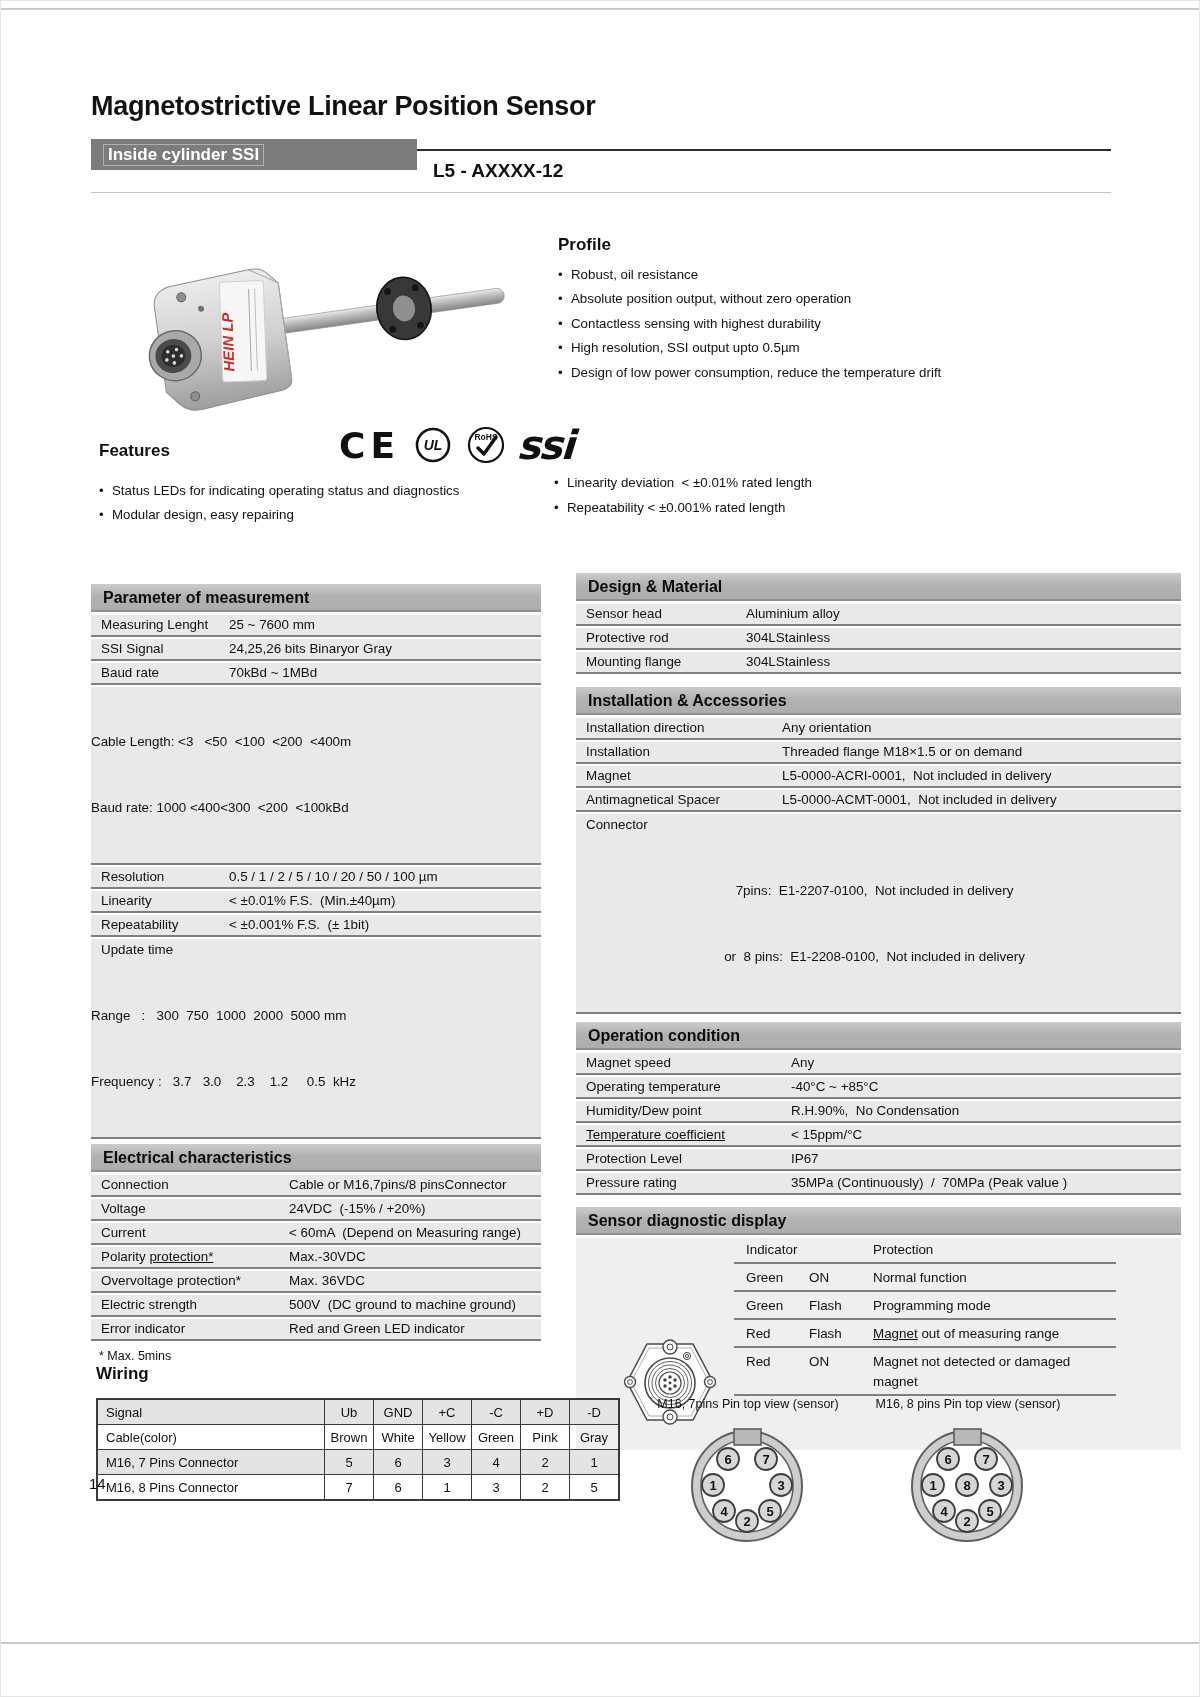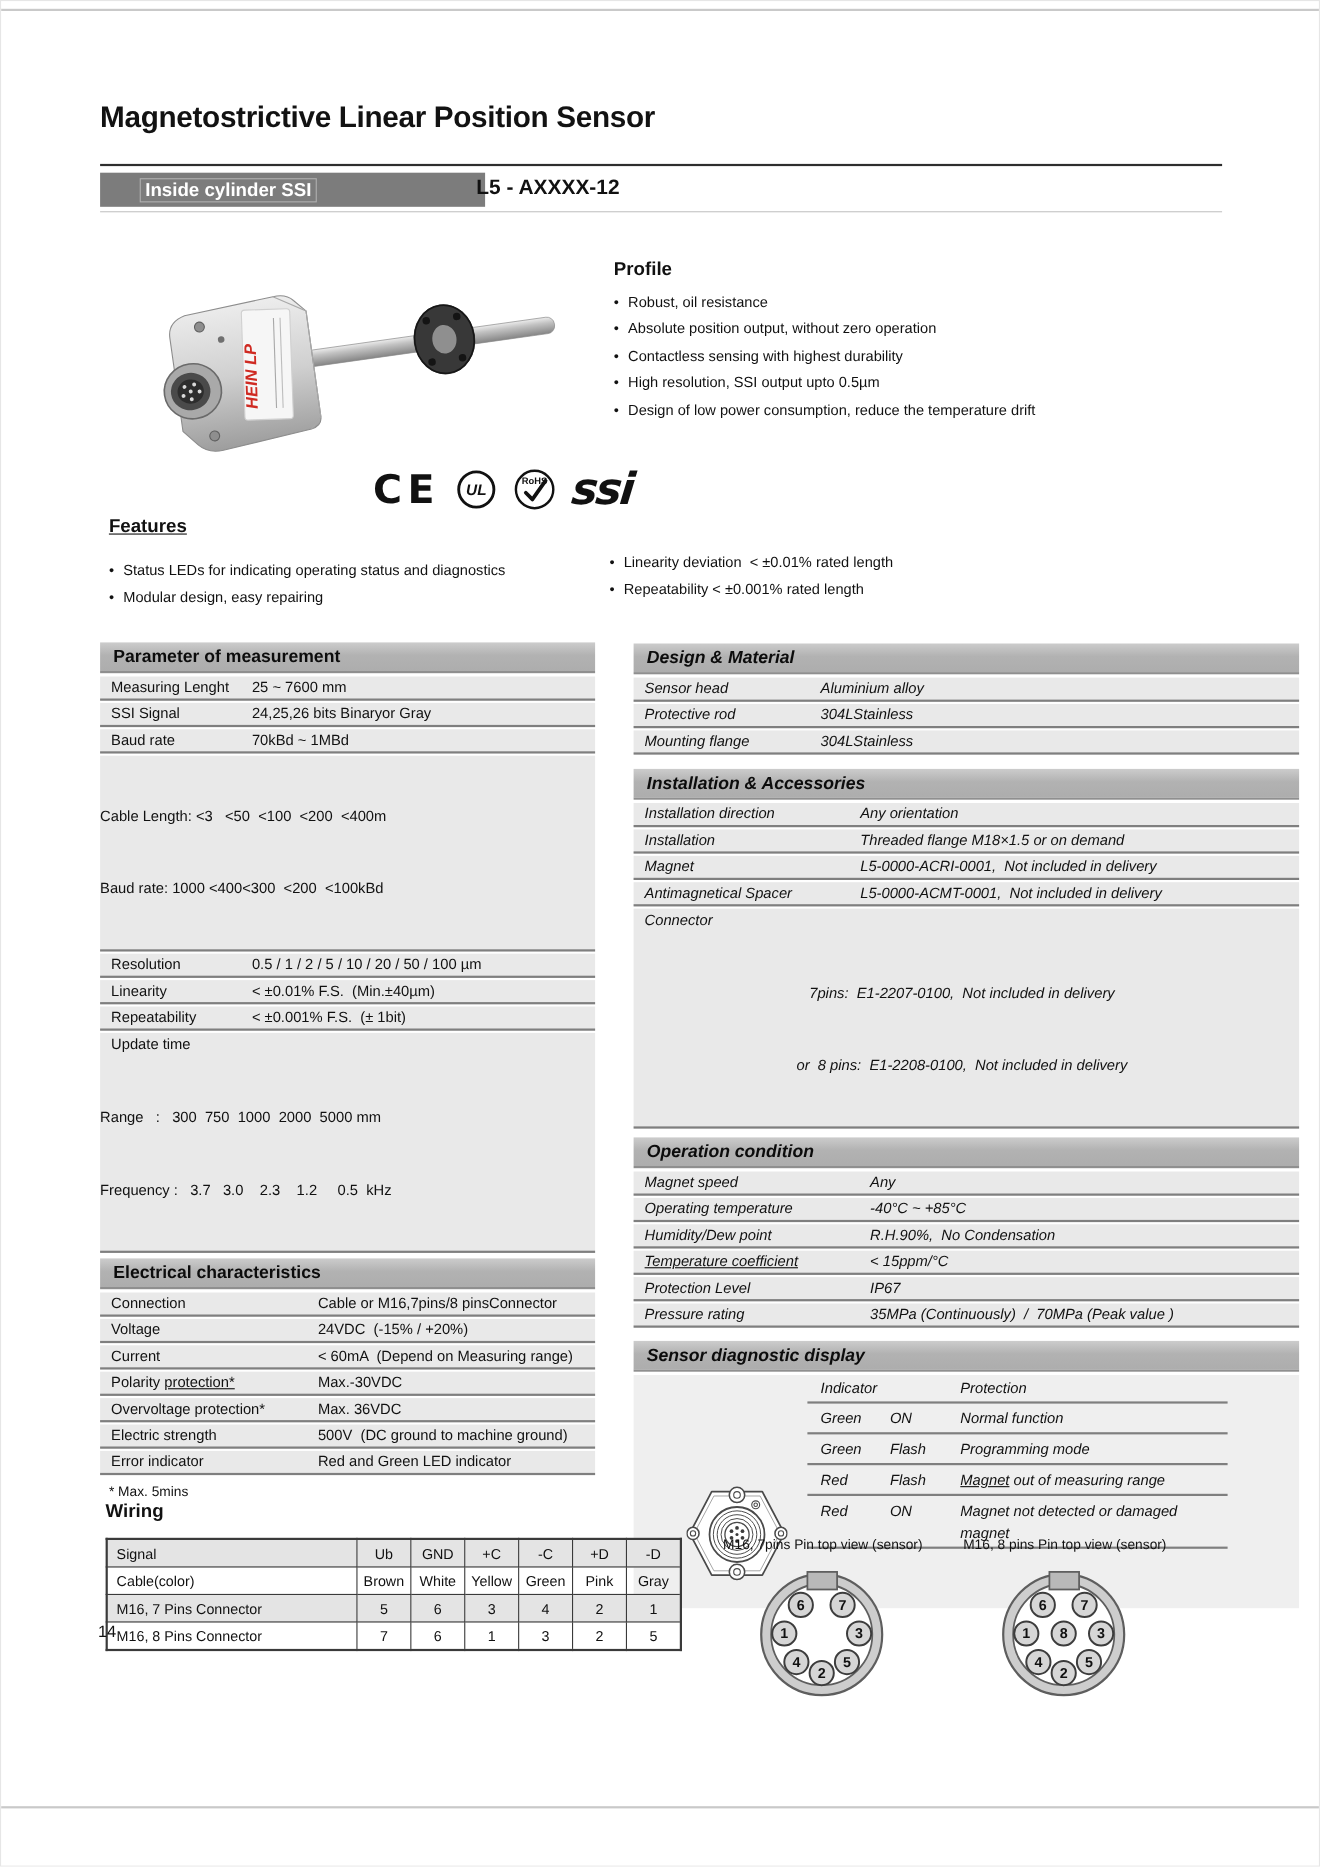--- a/index.html
+++ b/index.html
@@ -6,45 +6,45 @@
   .page {
     position:relative; width:1200px; height:1697px; background:#ffffff;
     font-family:"Liberation Sans","DejaVu Sans",sans-serif; color:#111;
     overflow:hidden; border:1px solid #e6e6e6; box-sizing:border-box;
   }
   .hairline { position:absolute; left:0; width:1200px; height:2px; background:#c9c9c9; }
 
   
   .title { position:absolute; left:90px; top:90px; font-size:27px; font-weight:bold; letter-spacing:-0.3px; color:#121212; }
   .title-rule { position:absolute; left:90px; top:148px; width:1020px; height:2px; background:#2e2e2e; }
-  .badge-bar { position:absolute; left:90px; top:156px; width:326px; height:31px; background:#7c7c7c; display:flex; align-items:center;padding-left:24px; }
+  .badge-bar { position:absolute; left:90px; top:138px; width:326px; height:31px; background:#7c7c7c; display:flex; align-items:center; }
   .badge-bar span { color:#fff; font-weight:bold; font-size:17px; margin-left:12px; border:1px solid rgba(255,255,255,.4); padding:0 4px; }
   .model { position:absolute; left:432px; top:154px; height:31px; line-height:31px; font-size:19px; font-weight:bold; }
   .sub-rule { position:absolute; left:90px; top:191px; width:1020px; height:1px; background:#c4c4c4; }
 
   
   .sec-heading { font-size:17px; font-weight:bold; color:#111; }
   .profile { position:absolute; left:557px; top:234px; width:560px; }
   .profile .sec-heading { margin-bottom:8px; }
   .blt { position:relative; padding-left:13px; font-size:13.3px; line-height:24.4px; white-space:pre-wrap; }
   .blt::before { content:"•"; position:absolute; left:0; }
-  .features { position:absolute; left:98px; top:468px; width:1012px;text-decoration:underline; }
+  .features { position:absolute; left:98px; top:440px; width:1012px; }
   .feat-left { position:absolute; left:0; top:38px; }
   .feat-left .blt { line-height:23.5px; }
   .feat-right { position:absolute; left:455px; top:30px; }
   .feat-right .blt { line-height:24.5px; }
 
   
   .logos { position:absolute; left:338px; top:420px; height:48px; display:flex; align-items:center; gap:14px; }
   .ce-logo { font-size:36px; font-weight:bold; letter-spacing:5px; font-family:"DejaVu Sans",sans-serif; }
   .ssi-logo { font-size:40px; font-weight:bold; font-style:italic; letter-spacing:-2px; transform:skewX(-6deg); font-family:"DejaVu Sans",sans-serif; }
 
   
   .col-left  { position:absolute; left:90px;  top:583px; width:450px; }
-  .col-right { position:absolute; left:575px; top:584px; width:605px;font-style:italic; }
+  .col-right { position:absolute; left:575px; top:572px; width:605px; }
   .hd { height:28px; line-height:28px; box-sizing:border-box; padding-left:12px;
         background:linear-gradient(180deg,#cccccc 0%,#b2b2b2 45%,#adadad 100%);
         border-bottom:2px solid #8f8f8f; font-weight:bold; font-size:16px; color:#0c0c0c; margin-bottom:3px; }
   .row { display:flex; background:#e9e9e9; border-bottom:2px solid #7f7f7f; margin-bottom:2px;
          padding:0 0; line-height:20px; font-size:13.4px; }
   .row.dbl { line-height:22px;flex-direction:column; }
   .lbl { flex:none; padding-left:10px; white-space:pre-wrap; }
   .val { flex:1; white-space:pre-wrap; }
   .val.right { text-align:center; padding-right:8px; }
   .t-param .lbl { width:128px; }

